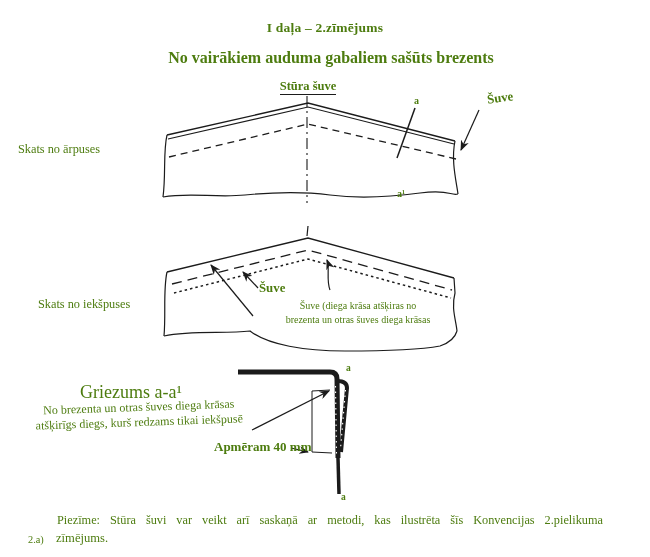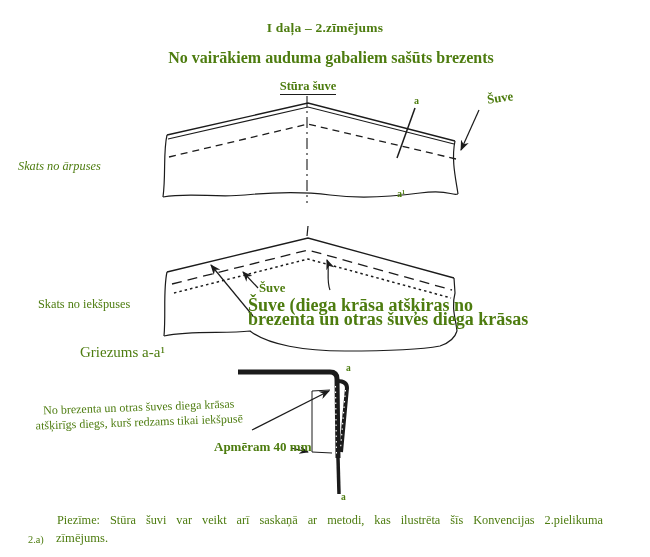--- a/index.html
+++ b/index.html
@@ -12,24 +12,24 @@
   .bold{font-weight:700;}
   .title{left:0;right:0;top:20px;font-size:13.5px;letter-spacing:.2px;}
   .subtitle{left:12px;right:0;top:49px;font-size:16px;}
   .corner-seam{left:262px;top:79px;width:92px;font-size:12.5px;}
   .corner-seam span{border-bottom:1.4px solid #1b1b1b;padding-bottom:1px;}
   .view-label{font-size:12.3px;}
   .small-a{font-size:10px;font-weight:700;}
   .seam-word{font-size:12.8px;font-weight:700;}
   .note-block{position:absolute;}
   .note-block .line{white-space:nowrap;text-align:center;}
-  .d2-note{left:248px;top:299px;width:220px;font-size:18px;font-weight:700;line-height:13.6px;}
+  .d2-note{left:248px;top:299px;width:220px;font-size:10px;font-weight:400;line-height:13.6px;}
   .d3-note{left:26px;top:400px;width:226px;font-size:12px;line-height:14.5px;transform:rotate(-2deg);}
   .dim-label{left:214px;top:440px;font-size:13px;font-weight:700;}
-  .section-label{left:80px;top:344px;font-size:15px;}
+  .section-label{left:80px;top:382px;font-size:18px;}
   .footnote-line1{
     position:absolute;left:44px;top:513px;width:559px;font-size:12.3px;
     text-align:justify;text-align-last:justify;text-indent:13px;line-height:15px;
   }
   .footnote-margin{left:28px;top:534px;font-size:10.3px;}
   .footnote-line2{left:56px;top:531px;font-size:12.6px;}
   svg.art{position:absolute;left:0;top:0;}
 </style>
 </head>
 <body>
@@ -78,21 +78,21 @@
       <path d="M335.5,386 L336.5,454" stroke="#ffffff" stroke-width="1.1" stroke-dasharray="1.5,4"></path>
       <path d="M345.5,390 L340.5,449" stroke="#ffffff" stroke-width="1.1" stroke-dasharray="1.5,4"></path>
       <path d="M312,391 L312,452" stroke-width="1"></path>
       <path d="M312,391 L330,390" stroke-width="1"></path>
       <path d="M312,452 L332,453" stroke-width="1"></path>
       <path d="M252,430 L329,391" stroke-width="1.2" marker-end="url(#ah)"></path>
       <path d="M291,448 L308,452" stroke-width="1.1" marker-end="url(#ah)"></path>
     </g>
   </svg>
 
-  <div class="lbl view-label" style="left:18px;top:159px;font-style:italic;">Skats no ārpuses</div>
+  <div class="lbl view-label" style="left:18px;top:142px;">Skats no ārpuses</div>
   <div class="lbl corner-seam bold center"><span>Stūra šuve</span></div>
   <div class="lbl small-a" style="left:414px;top:95px;">a</div>
   <div class="lbl small-a" style="left:397px;top:152px;margin-top:36px;">a¹</div>
   <div class="lbl seam-word" style="left:487px;top:91px;transform:rotate(-8deg);">Šuve</div>
 
   <div class="lbl view-label" style="left:38px;top:297px;">Skats no iekšpuses</div>
   <div class="lbl seam-word" style="left:259px;top:281px;">Šuve</div>
   <div class="note-block d2-note">
     <div class="line">Šuve (diega krāsa atšķiras no</div>
     <div class="line">brezenta un otras šuves diega krāsas</div>

